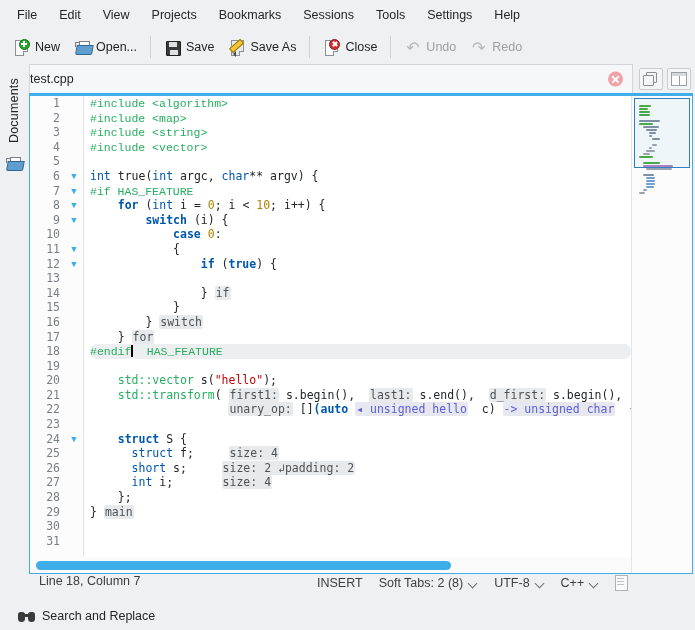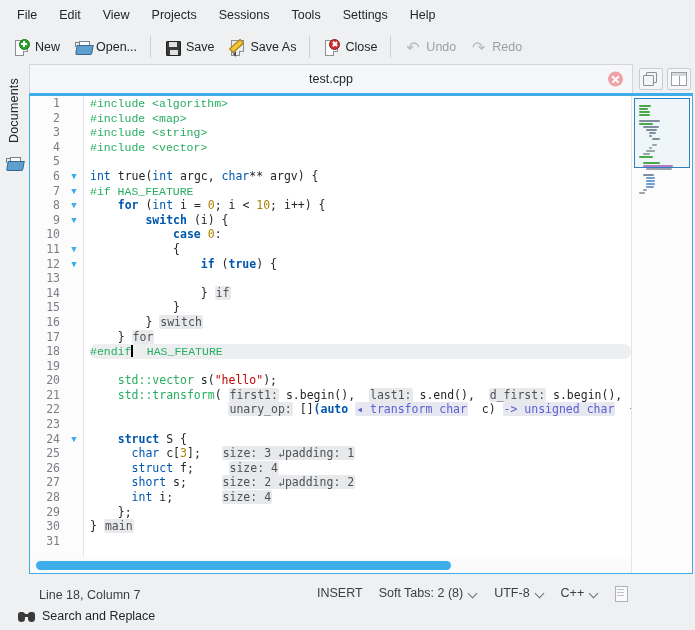--- a/index.html
+++ b/index.html
@@ -59,21 +59,21 @@
   .leftbar{width:27px;flex:0 0 auto;background:#eff0f1;display:flex;flex-direction:column;align-items:center;padding-top:8px;}
   .vtab{writing-mode:vertical-rl;transform:rotate(180deg);font-size:12.5px;color:#232629;padding:6px 3px;cursor:default;letter-spacing:.2px;}
   .lefticon{margin-top:8px;width:18px;height:16px;position:relative;cursor:default;}
 
   
   .editorcol{flex:1 1 auto;display:flex;flex-direction:column;min-width:0;background:#eff0f1;}
 
   
   .tabbar{height:29px;display:flex;align-items:stretch;flex:0 0 auto;position:relative;padding-right:4px;}
   .doctab{flex:1 1 auto;background:#f6f7f8;border:1px solid #d3d5d8;border-bottom:none;display:flex;align-items:center;
-          justify-content:center;position:relative;min-width:0;margin-left:2px;}
+          justify-content:flex-start;position:relative;min-width:0;margin-left:2px;}
   .doctab .tname{font-size:12.5px;color:#232629;}
   .tabclose{position:absolute;right:9px;top:50%;transform:translateY(-50%);width:15px;height:15px;border-radius:50%;
             background:#efa3a9;display:flex;align-items:center;justify-content:center;cursor:default;}
   .tabclose:before,.tabclose:after{content:"";position:absolute;width:9px;height:1.6px;background:#fff;}
   .tabclose:before{transform:rotate(45deg);}
   .tabclose:after{transform:rotate(-45deg);}
   .viewbtns{display:flex;align-items:center;gap:4px;padding-left:6px;}
   .vbtn{width:22px;height:20px;border:1px solid #c9cbce;background:#f4f5f6;border-radius:2px;position:relative;cursor:default;}
   .clone-a{position:absolute;left:6px;top:3px;width:9px;height:9px;border:1.3px solid #8b8f93;border-radius:1px;background:#f4f5f6;}
   .clone-b{position:absolute;left:3px;top:6px;width:9px;height:9px;border:1.3px solid #8b8f93;border-radius:1px;background:#f4f5f6;}
@@ -114,21 +114,21 @@
   .minimap{width:60px;flex:0 0 auto;background:#fcfcfc;border-left:1px solid #e3e5e7;position:relative;}
   .mm-view{position:absolute;left:2px;right:2px;top:2px;height:68px;border:1.5px solid #2f7fc1;background:rgba(61,174,233,.07);}
   .mmline{position:absolute;height:2px;border-radius:1px;}
 
   
   .hscrollwrap{height:16px;flex:0 0 auto;background:#fbfbfb;display:flex;align-items:center;padding:0 4px;}
   .hscroll-track{flex:1 1 auto;height:9px;position:relative;}
   .hscroll-thumb{position:absolute;left:2px;top:0;height:9px;border-radius:5px;background:#3daee9;}
 
   
-  .statusbar{height:28px;flex:0 0 auto;display:flex;align-items:flex-end;padding:0 12px;gap:0;background:#eff0f1;}
+  .statusbar{height:28px;flex:0 0 auto;display:flex;align-items:flex-start;padding:0 12px;gap:0;background:#eff0f1;}
   .st-left{width:270px;flex:0 0 auto;font-size:12.5px;color:#3b4045;}
   .st-item{display:flex;align-items:center;gap:6px;padding:2px 8px;border-radius:3px;font-size:12.5px;color:#3b4045;cursor:default;white-space:nowrap;}
   .chev{width:9px;height:9px;position:relative;display:inline-block;}
   .chev:before{content:"";position:absolute;left:0;top:1px;width:6px;height:6px;border-right:1.4px solid #6c7277;border-bottom:1.4px solid #6c7277;transform:rotate(45deg);}
   .st-doc{width:16px;height:17px;position:relative;margin-left:6px;}
   .st-doc .pg2{position:absolute;left:2px;top:1px;width:11px;height:14px;background:#fafafa;border:1px solid #aeb2b6;}
   .st-doc .ln{position:absolute;left:4px;width:7px;height:1px;background:#bfc3c7;}
 
   
   .bottombar{height:28px;flex:0 0 auto;display:flex;align-items:center;padding:0 12px;background:#eff0f1;}
@@ -142,20 +142,21 @@
 </head>
 <body>
 
 <div class="app">
 
   <div class="menubar">
     <div class="menu-item">File</div>
     <div class="menu-item">Edit</div>
     <div class="menu-item">View</div>
     <div class="menu-item">Projects</div>
+    <div class="menu-item">Bookmarks</div>
     <div class="menu-item">Sessions</div>
     <div class="menu-item">Tools</div>
     <div class="menu-item">Settings</div>
     <div class="menu-item">Help</div>
   </div>
 
   <div class="toolbar">
     <div class="tb-btn">
       <span class="ico">
         <span class="pg"></span>
@@ -333,24 +334,23 @@
               <div class="cl">                <span class="kw">if</span> <span class="pl">(</span><span class="kw">true</span><span class="pl">) {</span></div>
               <div class="cl"> </div>
               <div class="cl">                <span class="pl">}</span> <span class="hint">if</span></div>
               <div class="cl">            <span class="pl">}</span></div>
               <div class="cl">        <span class="pl">}</span> <span class="hint">switch</span></div>
               <div class="cl">    <span class="pl">}</span> <span class="hint">for</span></div>
               <div class="cl active"><span class="pre">#endif</span><span class="cursor"></span>  <span class="pre">HAS_FEATURE</span></div>
               <div class="cl"> </div>
               <div class="cl">    <span class="fn">std::vector</span> <span class="pl">s(</span><span class="str">"hello"</span><span class="pl">);</span></div>
               <div class="cl">    <span class="fn">std::transform</span><span class="pl">( </span><span class="hint">first1:</span><span class="pl"> s.begin(),  </span><span class="hint">last1:</span><span class="pl"> s.end(),  </span><span class="hint">d_first:</span><span class="pl"> s.begin(),</span></div>
-              <div class="cl">                    <span class="hint">unary_op:</span><span class="pl"> []</span><span class="kw">(auto</span> <span class="thint">◂ <span>transform char</span></span><span class="pl">  c) </span><span class="thint">-&gt; unsigned char</span><span class="pl">  {</span></div>
+              <div class="cl">                    <span class="hint">unary_op:</span><span class="pl"> []</span><span class="kw">(auto</span> <span class="thint">◂ <span>unsigned hello</span></span><span class="pl">  c) </span><span class="thint">-&gt; unsigned char</span><span class="pl">  {</span></div>
               <div class="cl"> </div>
               <div class="cl">    <span class="kw">struct</span> <span class="pl">S {</span></div>
-              <div class="cl">      <span class="typ">char</span> <span class="pl">c[</span><span class="num">3</span><span class="pl">];</span>   <span class="hint"><span>size: 3</span> ↲<span>padding: 1</span></span></div>
               <div class="cl">      <span class="typ">struct</span> <span class="pl">f;</span>     <span class="hint">size: 4</span></div>
               <div class="cl">      <span class="typ">short</span> <span class="pl">s;</span>     <span class="hint"><span>size: 2</span> ↲<span>padding: 2</span></span></div>
               <div class="cl">      <span class="typ">int</span> <span class="pl">i;</span>       <span class="hint">size: 4</span></div>
               <div class="cl">    <span class="pl">};</span></div>
               <div class="cl"><span class="pl">}</span> <span class="hint">main</span></div>
               <div class="cl"> </div>
             </div>
           </div>
 
           <div class="hscrollwrap">

